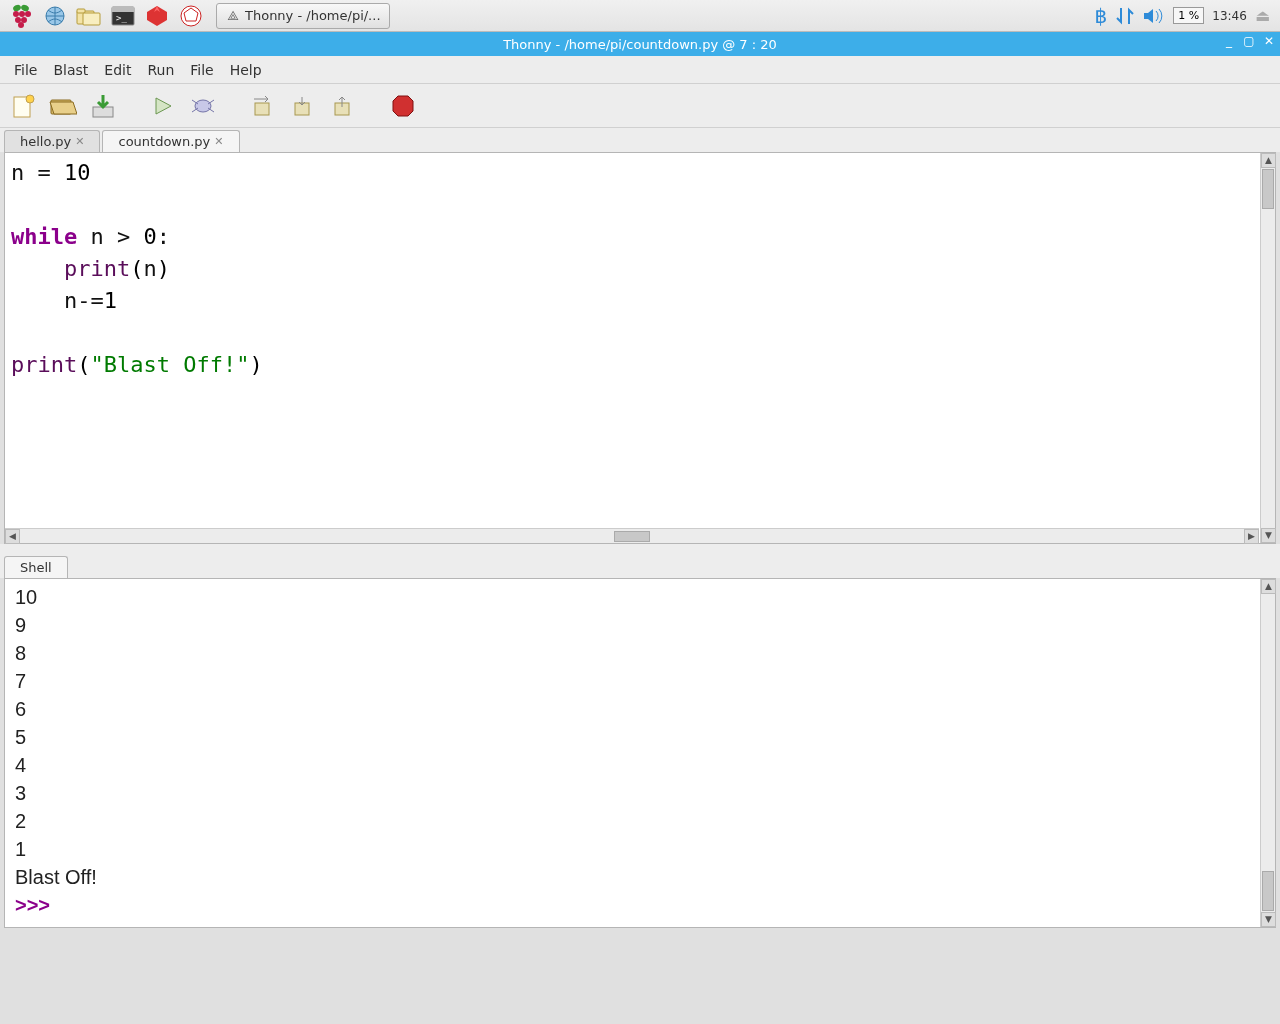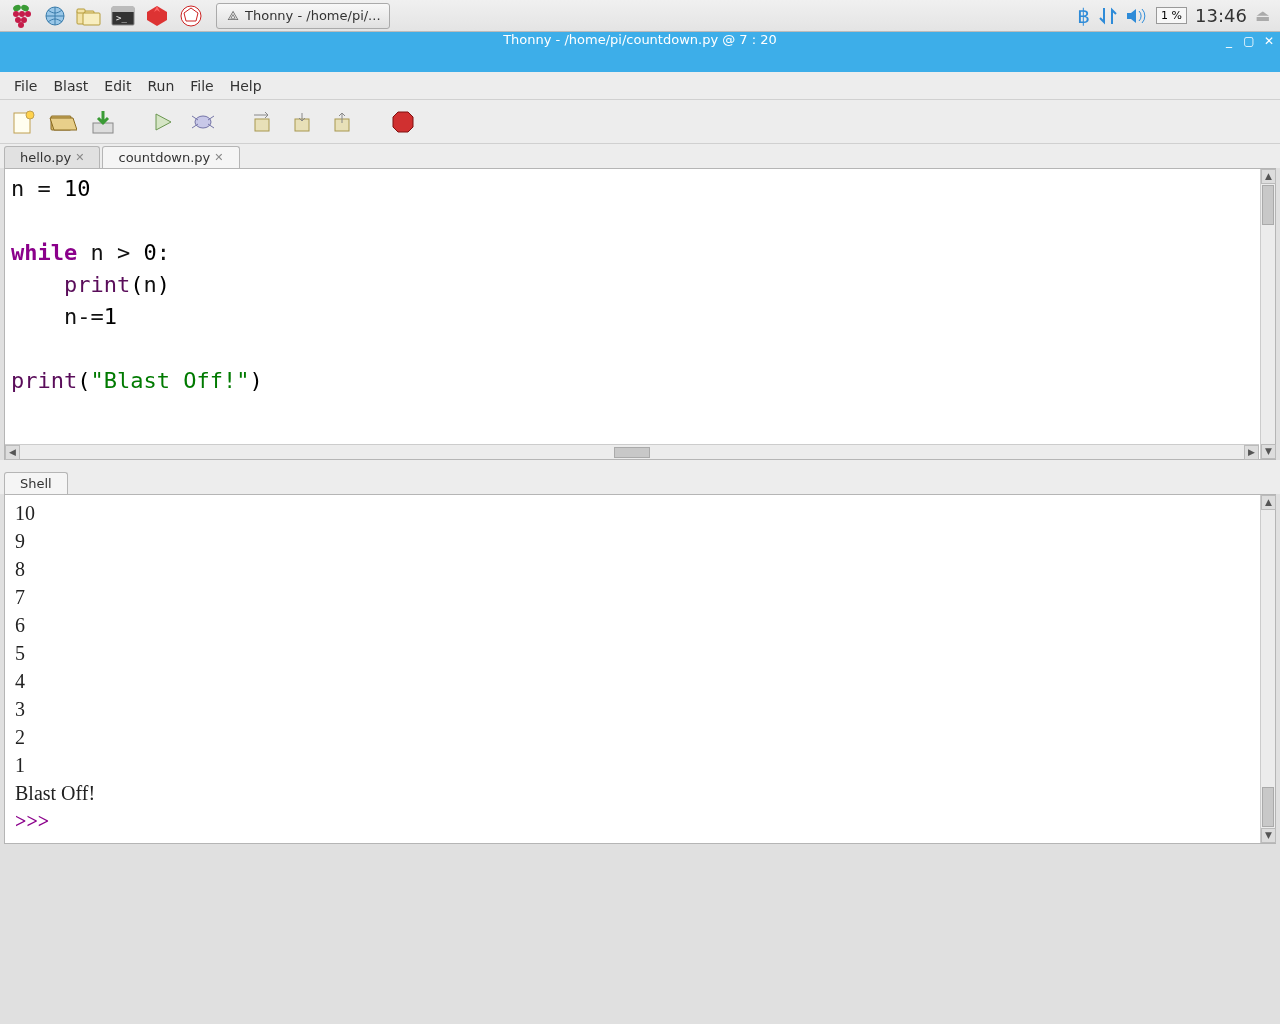--- a/index.html
+++ b/index.html
@@ -6,51 +6,51 @@
   html, body { width: 1280px; height: 1024px; font-family: "DejaVu Sans", Arial, sans-serif; font-size: 13px; background: #e0e0e0; overflow: hidden; }
 
   
   .taskbar { height: 32px; background: linear-gradient(#f0f0f0,#e4e4e4); border-bottom: 1px solid #bbb; display: flex; align-items: center; padding: 0 4px; }
   .taskbar .tb-icon { width: 28px; height: 28px; margin: 0 3px; display: flex; align-items: center; justify-content: center; border-radius: 3px; }
   .taskbar .tb-btn { height: 26px; background: linear-gradient(#f8f8f8,#e0e0e0); border: 1px solid #aaa; border-radius: 3px; display: flex; align-items: center; padding: 0 8px; margin-left: 8px; font-size: 13px; color:#333; max-width: 200px; overflow: hidden; white-space: nowrap; }
   .taskbar .tb-btn .mini { width:16px; display:inline-block; text-align:center; margin-right:4px; color:#666;}
   .spacer { flex: 1; }
   .tray { display: flex; align-items: center; gap: 8px; padding-right: 6px; }
   .tray .cpu { border: 1px solid #999; background:#f7f7f7; padding:1px 4px; font-size:11px;}
-  .tray .clock { font-size:18px; color:#333; }
+  .tray .clock { font-size:12px; color:#333; }
 
   
   .rasp { position:relative; width:22px; height:22px;}
   .rasp .leaf{position:absolute;top:0;width:8px;height:6px;background:#3a9b35;border-radius:60% 60% 60% 60%; }
   .rasp .leaf.l{left:3px;transform:rotate(-25deg);}
   .rasp .leaf.r{right:3px;transform:rotate(25deg);}
   .rasp .berry{position:absolute;width:6px;height:6px;background:#c51d4a;border-radius:50%;}
 
   
-  .titlebar { height: 40px; background:#3daee9; color:#fff; display:flex; align-items:flex-start; justify-content:center; font-size:13px; position:relative;}
+  .titlebar { height: 24px; background:#3daee9; color:#fff; display:flex; align-items:center; justify-content:center; font-size:13px; position:relative;}
   .titlebar .winbtns { position:absolute; right:4px; top:3px; display:flex; gap:6px;}
   .titlebar .winbtns span{ width:14px; height:14px; color:#fff; font-size:12px; line-height:12px; text-align:center; display:inline-block; cursor:default;}
 
   
   .menubar { height: 28px; background:#ededed; border-bottom:1px solid #d0d0d0; display:flex; align-items:center; padding:8px 6px; font-size:14px; color:#333;}
   .menubar .mi { padding:3px 8px; }
 
   
   .toolbar { height: 44px; background:#ededed; border-bottom:1px solid #d0d0d0; display:flex; align-items:center; padding:0 8px; gap:10px;}
   .toolbar .tbtn { width:30px; height:30px; display:flex; align-items:center; justify-content:center;}
   .toolbar .sep { width:10px;}
 
   
   .tabstrip { height:24px; background:#ededed; display:flex; align-items:flex-end; padding:0 4px;}
   .tab { border:1px solid #b5b5b5; border-bottom:none; background:#e1e1e1; padding:3px 15px; font-size:13px; color:#333; margin-right:2px; border-radius:3px 3px 0 0; display:flex; align-items:center;}
   .tab.active { background:#f5f5f5;}
   .tab .x { margin-left:4px; color:#888; font-size:11px;}
 
   
-  .editor-wrap { border:1px solid #b5b5b5; margin:0 4px; background:#fff; height: 292px; position:relative;}
+  .editor-wrap { border:1px solid #b5b5b5; margin:0 4px; background:#fff; height: 392px; position:relative;}
   .editor { font-family: "DejaVu Sans Mono", monospace; font-size:22px; line-height:32px; padding:4px 6px; white-space:pre; color:#111; overflow:hidden; height: calc(100% - 16px);}
   .kw { color:#8b008b; font-weight:bold;}
   .fn { color:#5a0d5a;}
   .str { color:#007a00;}
   .num { color:#000;}
   .paren{ color:#000;}
 
   .hscroll { height:15px; background:#ececec; border-top:1px solid #ccc; position:absolute; bottom:0; left:0; right:16px; display:flex; align-items:center;}
   .hscroll .arrow, .vscroll .arrow { width:15px; height:15px; background:#ddd; border:1px solid #bbb; font-size:9px; line-height:13px; text-align:center; color:#555;}
   .hscroll .track { flex:1; background:#ececec; position:relative; height:13px;}
@@ -58,21 +58,21 @@
   .vscroll { width:15px; background:#ececec; border-left:1px solid #ccc; position:absolute; top:0; right:0; bottom:0; display:flex; flex-direction:column;}
   .vscroll .track { flex:1; position:relative;}
   .vscroll .thumb { position:absolute; top:1px; left:1px; right:1px; height:40px; background:#c8c8c8; border:1px solid #aaa;}
 
   
   .gap { height:12px; background:#ededed;}
 
   
   .shell-tabstrip { height:22px; background:#ededed; display:flex; align-items:flex-end; padding:0 4px;}
   .shell-wrap { border:1px solid #b5b5b5; margin:0 4px 4px 4px; background:#fff; height: 350px; position:relative;}
-  .shell { font-family:Liberation Serif, serif; font-size:20px; line-height:28px; padding:4px 10px; white-space:pre; color:#222; height:calc(100% - 0px); overflow:hidden;}
+  .shell { font-family:Liberation Sans, sans-serif; font-size:20px; line-height:28px; padding:4px 10px; white-space:pre; color:#222; height:calc(100% - 0px); overflow:hidden;}
   .prompt { color:#8b008b; font-weight:bold;}
 
   
   svg { display:block;}
 </style>
 </head>
 <body>
 
 <div class="taskbar">
   <div class="tb-icon">

